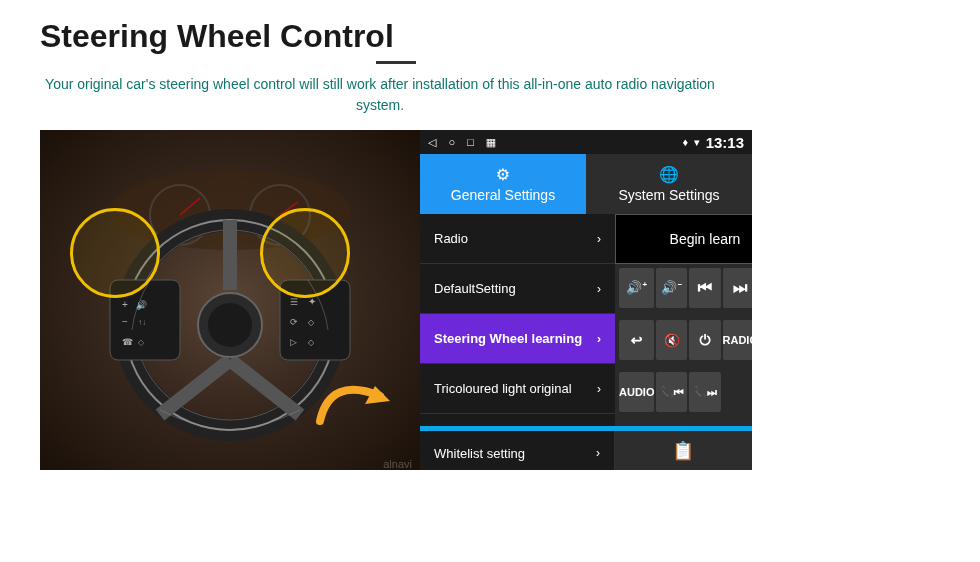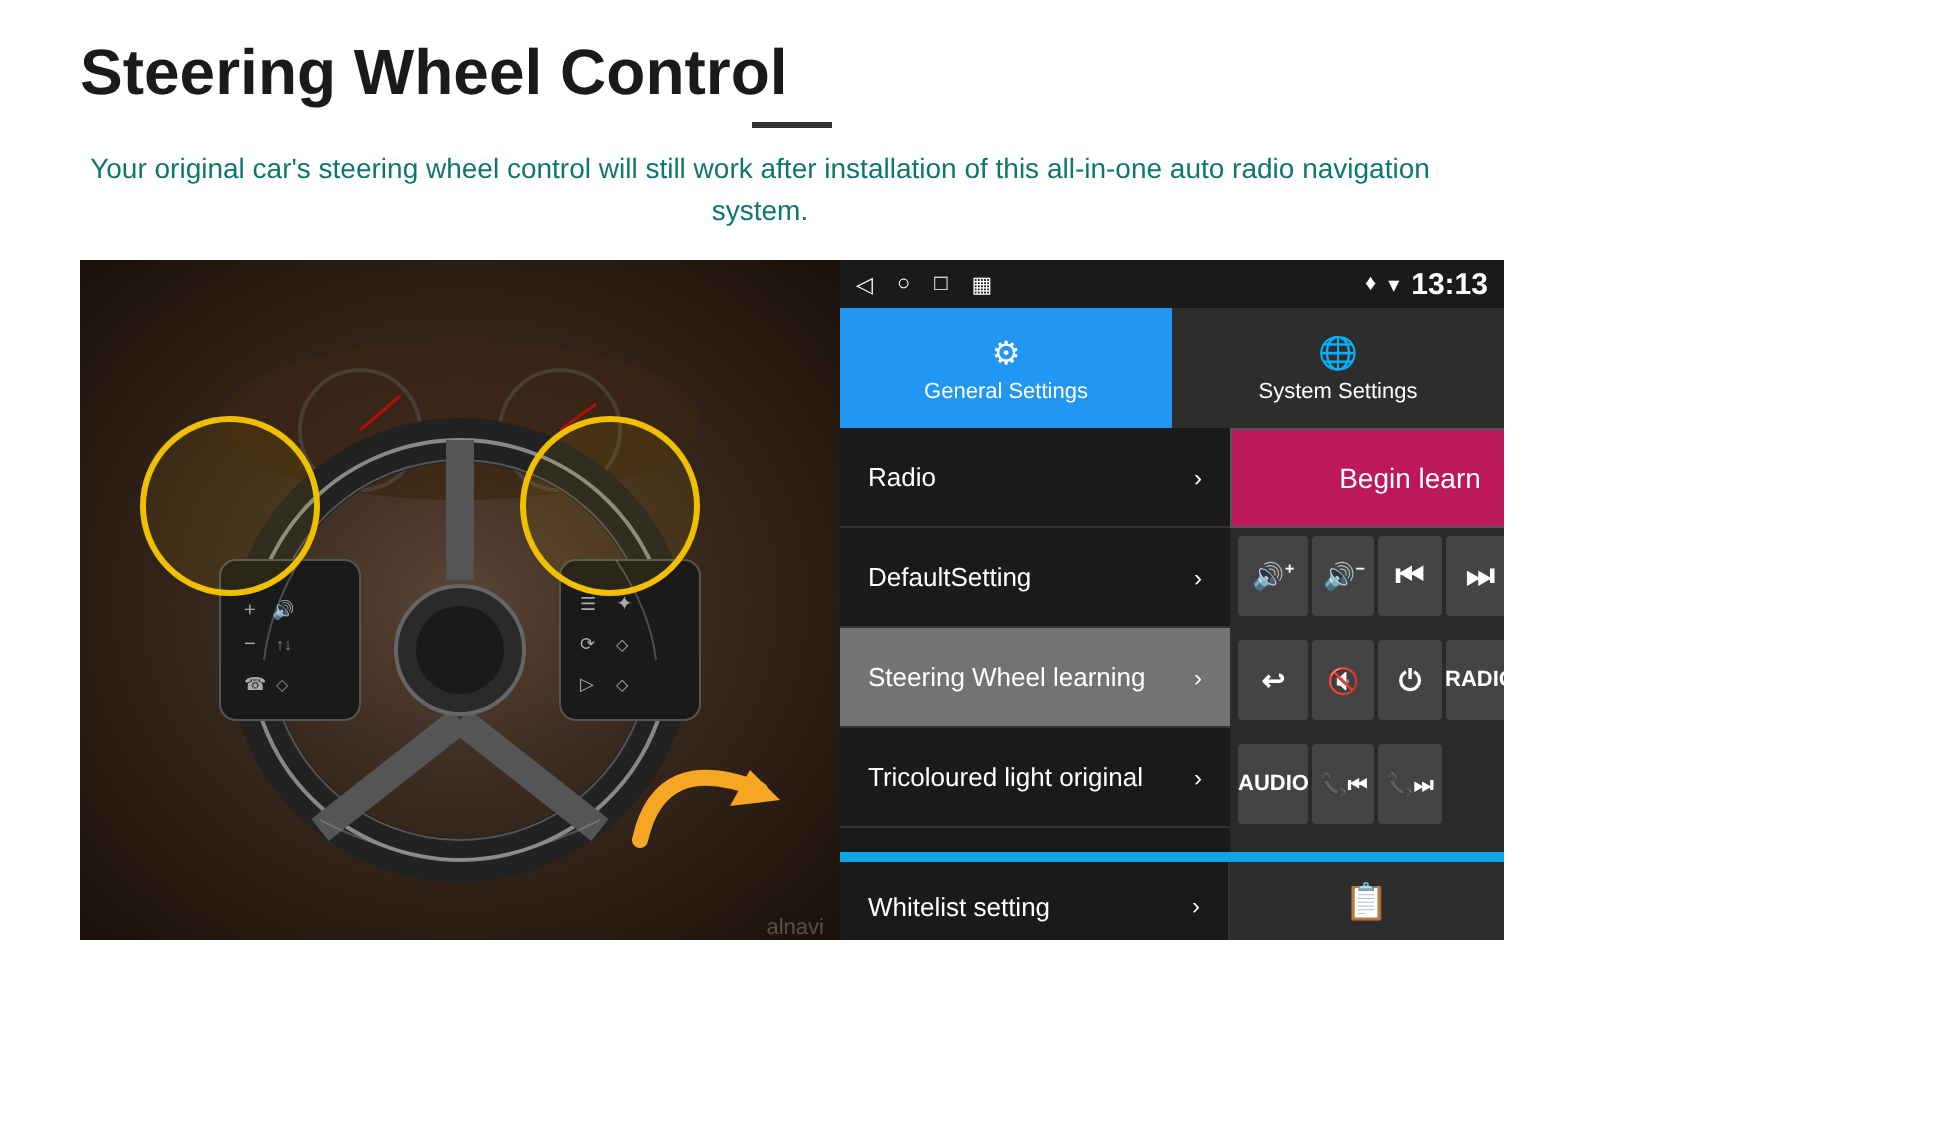--- a/index.html
+++ b/index.html
@@ -188,21 +188,21 @@
       background: #2d2d2d;
     }
 
     .nav-tab-icon {
       color: #fff;
       font-size: 16px;
     }
 
     .nav-tab-label {
       color: #fff;
-      font-size: 11px;
+      font-size: 14px;
     }
 
     
     .menu-controls {
       display: flex;
       flex: 1;
       overflow: hidden;
     }
 
     
@@ -218,21 +218,22 @@
       display: flex;
       align-items: center;
       justify-content: space-between;
       padding: 0 14px;
       height: 50px;
       border-bottom: 1px solid #333;
       cursor: pointer;
     }
 
     .menu-item.active {
-      background: #737373;
+      background: #6d28d9;
+      font-weight: bold;
     }
 
     .menu-item-label {
       color: #fff;
       font-size: 13px;
     }
 
     .menu-item-arrow {
       color: #fff;
       font-size: 12px;
@@ -256,21 +257,21 @@
 
     .begin-learn-spacer {
       flex: 1;
       height: 100%;
       background: #3a3a3a;
     }
 
     .begin-learn-btn {
       width: 180px;
       height: 50px;
-      background: #be185d;
+      background: #000000;
       display: flex;
       align-items: center;
       justify-content: center;
       cursor: pointer;
       border: 1px solid #555;
       color: #fff;
       font-size: 14px;
     }
 
     

